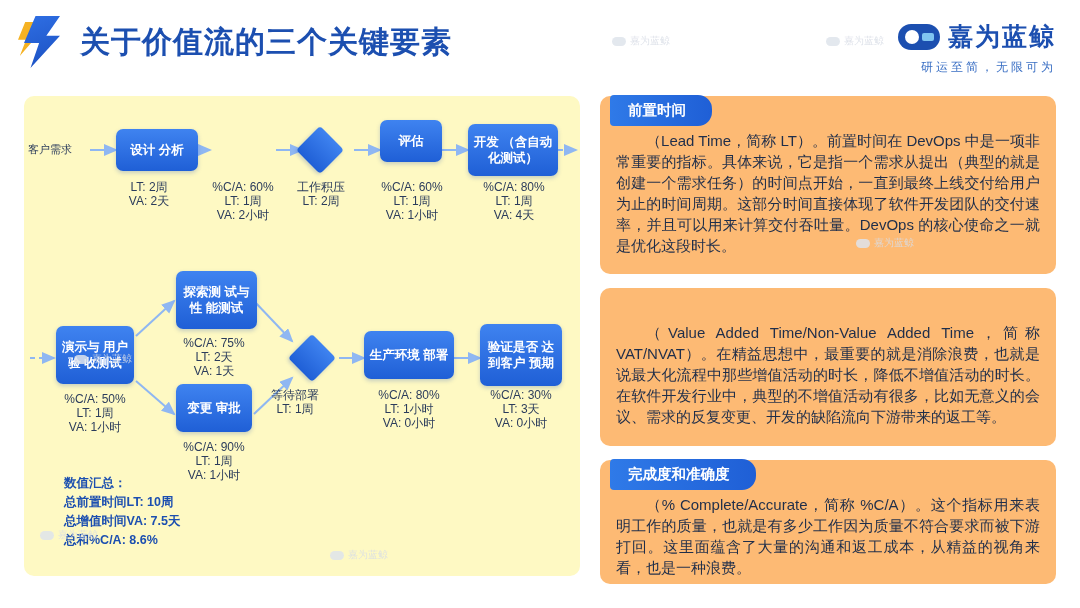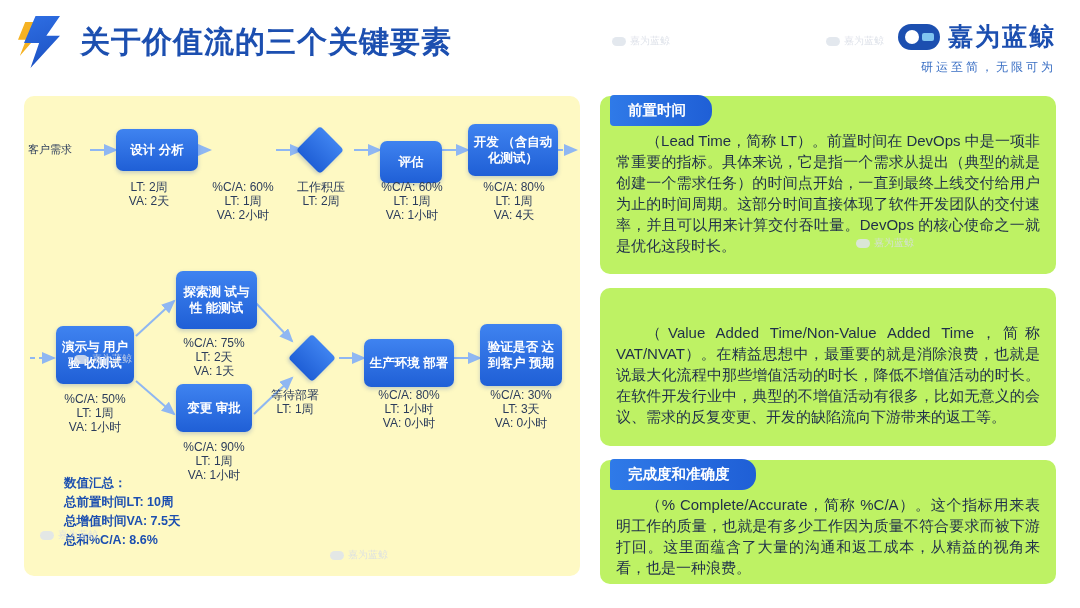--- a/index.html
+++ b/index.html
@@ -71,21 +71,21 @@
     position:absolute;font-size:11px;color:#2b3c5c;line-height:15px;white-space:pre-line;
   }
   .summary{
     position:absolute;left:40px;top:472px;
     font-size:12.5px;font-weight:bold;color:#1c4fb0;line-height:19px;white-space:pre-line;
   }
   svg.diag-lines{position:absolute;left:0;top:0;width:556px;height:480px;pointer-events:none;}
   
   .right-col{position:absolute;left:600px;top:96px;width:456px;}
   .card{
-    background:#bef264;border-radius:10px;padding:34px 16px 14px 16px;
+    background:#fdba74;border-radius:10px;padding:34px 16px 14px 16px;
     position:relative;margin-bottom:14px;box-sizing:border-box;
   }
   .card-title{
     position:absolute;left:10px;top:-1px;
     background:linear-gradient(90deg,#2f7ae8 0%,#1f5fd6 100%);
     color:#fff;font-size:14.5px;font-weight:bold;
     padding:6px 26px 6px 18px;border-radius:4px 14px 14px 4px;
     white-space:nowrap;
   }
   .card-body{
@@ -151,21 +151,21 @@
 VA: 2天</div>
 
   <div class="metrics" style="left:166px;top:84px;width:106px;">%C/A: 60%
 LT: 1周
 VA: 2小时</div>
 
   <div class="diamond" style="left:279px;top:37px;"></div>
   <div class="metrics" style="left:266px;top:84px;width:62px;">工作积压
 LT: 2周</div>
 
-  <div class="node" style="left:356px;top:45px;width:62px;height:42px;">评估</div>
+  <div class="node" style="left:356px;top:24px;width:62px;height:42px;">评估</div>
   <div class="metrics" style="left:336px;top:84px;width:104px;">%C/A: 60%
 LT: 1周
 VA: 1小时</div>
 
   <div class="node" style="left:444px;top:28px;width:90px;height:52px;">开发
 （含自动化测试）</div>
   <div class="metrics" style="left:442px;top:84px;width:96px;">%C/A: 80%
 LT: 1周
 VA: 4天</div>
 
@@ -186,21 +186,21 @@
   <div class="node" style="left:152px;top:288px;width:76px;height:48px;">变更
 审批</div>
   <div class="metrics" style="left:144px;top:344px;width:92px;">%C/A: 90%
 LT: 1周
 VA: 1小时</div>
 
   <div class="diamond" style="left:271px;top:245px;"></div>
   <div class="metrics" style="left:236px;top:292px;width:70px;">等待部署
 LT: 1周</div>
 
-  <div class="node" style="left:340px;top:243px;width:90px;height:48px;text-align:right;">生产环境
+  <div class="node" style="left:340px;top:235px;width:90px;height:48px;text-align:right;">生产环境
 部署</div>
   <div class="metrics" style="left:336px;top:292px;width:98px;">%C/A: 80%
 LT: 1小时
 VA: 0小时</div>
 
   <div class="node" style="left:456px;top:228px;width:82px;height:62px;">验证是否
 达到客户
 预期</div>
   <div class="metrics" style="left:450px;top:292px;width:94px;">%C/A: 30%
 LT: 3天

